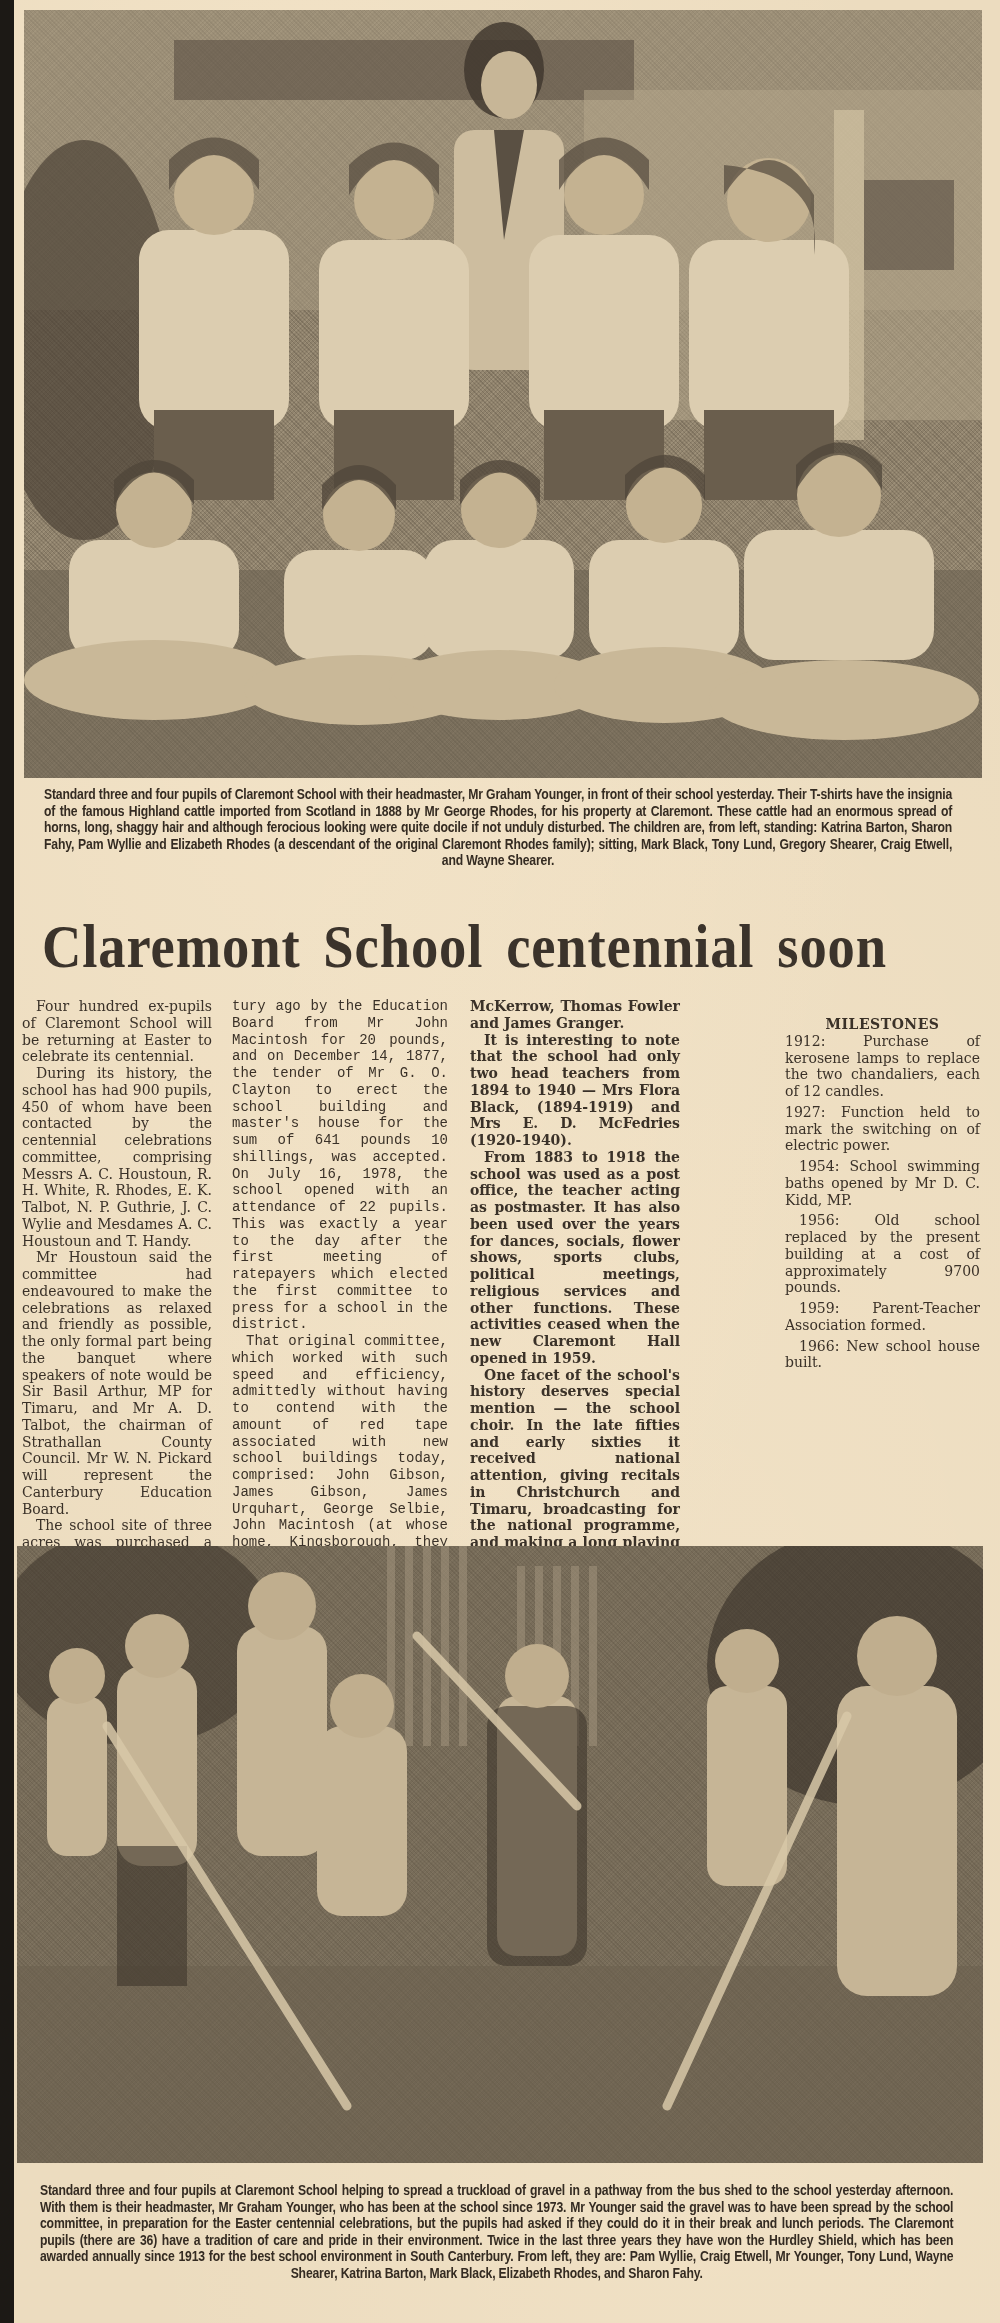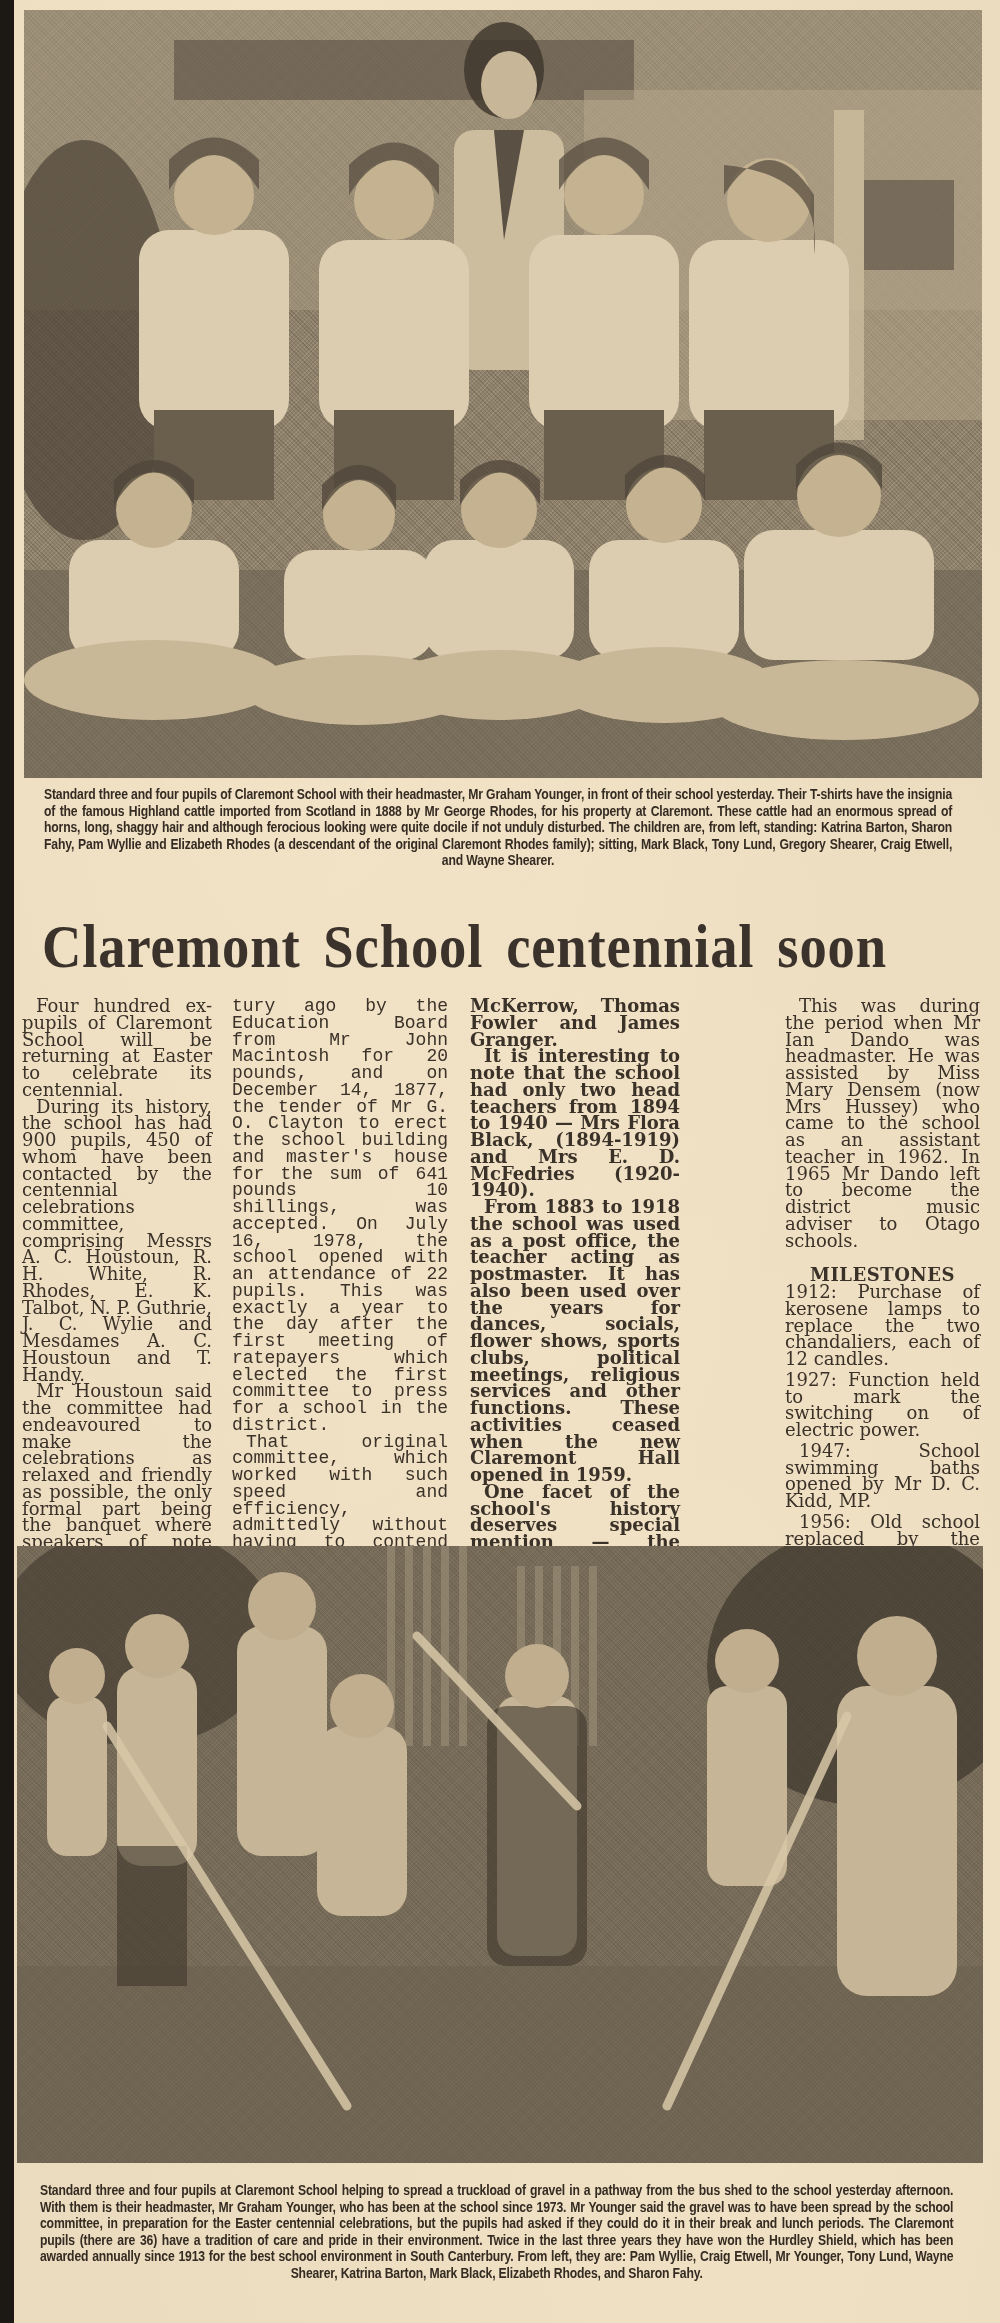--- a/index.html
+++ b/index.html
@@ -57,21 +57,21 @@
     letter-spacing: 1px;
     transform: scaleX(0.88);
     transform-origin: left top;
     white-space: nowrap;
   }
   .headline span.gap { display: inline-block; width: 26px; }
 
   .col {
     position: absolute; top: 998px;
     font-family: "DejaVu Serif", serif;
-    font-size: 18px;
+    font-size: 14px;
     line-height: 16.75px;
     color: #3a3128;
     text-align: justify;
     hyphens: manual;
   }
   .col p { margin: 0; text-indent: 14px; }
   .col p.noindent { text-indent: 0; }
   .col-1 { left: 22px;  width: 190px; }
   .col-2 { left: 232px; width: 216px; font-family: Liberation Mono, monospace; }
   .col-3 { left: 470px; width: 210px; font-weight: bold; }
@@ -182,26 +182,25 @@
 </div>
 
 <div class="col col-3">
   <p class="noindent">McKerrow, Thomas Fowler and James Granger.</p>
   <p>It is interesting to note that the school had only two head teachers from 1894 to 1940 — Mrs Flora Black, (1894-1919) and Mrs E. D. McFedries (1920-1940).</p>
   <p>From 1883 to 1918 the school was used as a post office, the teacher acting as postmaster. It has also been used over the years for dances, socials, flower shows, sports clubs, political meetings, religious services and other functions. These activities ceased when the new Claremont Hall opened in 1959.</p>
   <p>One facet of the school's history deserves special mention — the school choir. In the late fifties and early sixties it received national attention, giving recitals in Christchurch and Timaru, broadcasting for the national programme, and making a long playing record for EMI.</p>
 </div>
 
 <div class="col col-4">
-  <p>This was during the period when Mr Ian Dando was headmaster. He was assisted by Miss Mary Densem (now Mrs Hussey) who came to the school as an assistant teacher in 1962. In 1965 Mr Dando left to become the district music adviser to Otago schools.</p>
   <p class="milestones-title">MILESTONES</p>
   <div>
     <p class="milestone noindent"><span>1912</span>: <span>Purchase of kerosene lamps to replace the two chandaliers, each of 12 candles.</span></p>
     <p class="milestone noindent"><span>1927</span>: <span>Function held to mark the switching on of electric power.</span></p>
-    <p class="milestone"><span>1947</span>: <span>School swimming baths opened by Mr D. C. Kidd, MP.</span></p>
+    <p class="milestone"><span>1954</span>: <span>School swimming baths opened by Mr D. C. Kidd, MP.</span></p>
     <p class="milestone"><span>1956</span>: <span>Old school replaced by the present building at a cost of approximately 9700 pounds.</span></p>
     <p class="milestone"><span>1959</span>: <span>Parent-Teacher Association formed.</span></p>
     <p class="milestone"><span>1966</span>: <span>New school house built.</span></p>
   </div>
 </div>
 
 <div class="photo photo-2">
   <svg viewBox="0 0 966 617" preserveAspectRatio="none">
 
     <rect x="0" y="0" width="966" height="617" fill="#5f5545" opacity="0.5"></rect>

